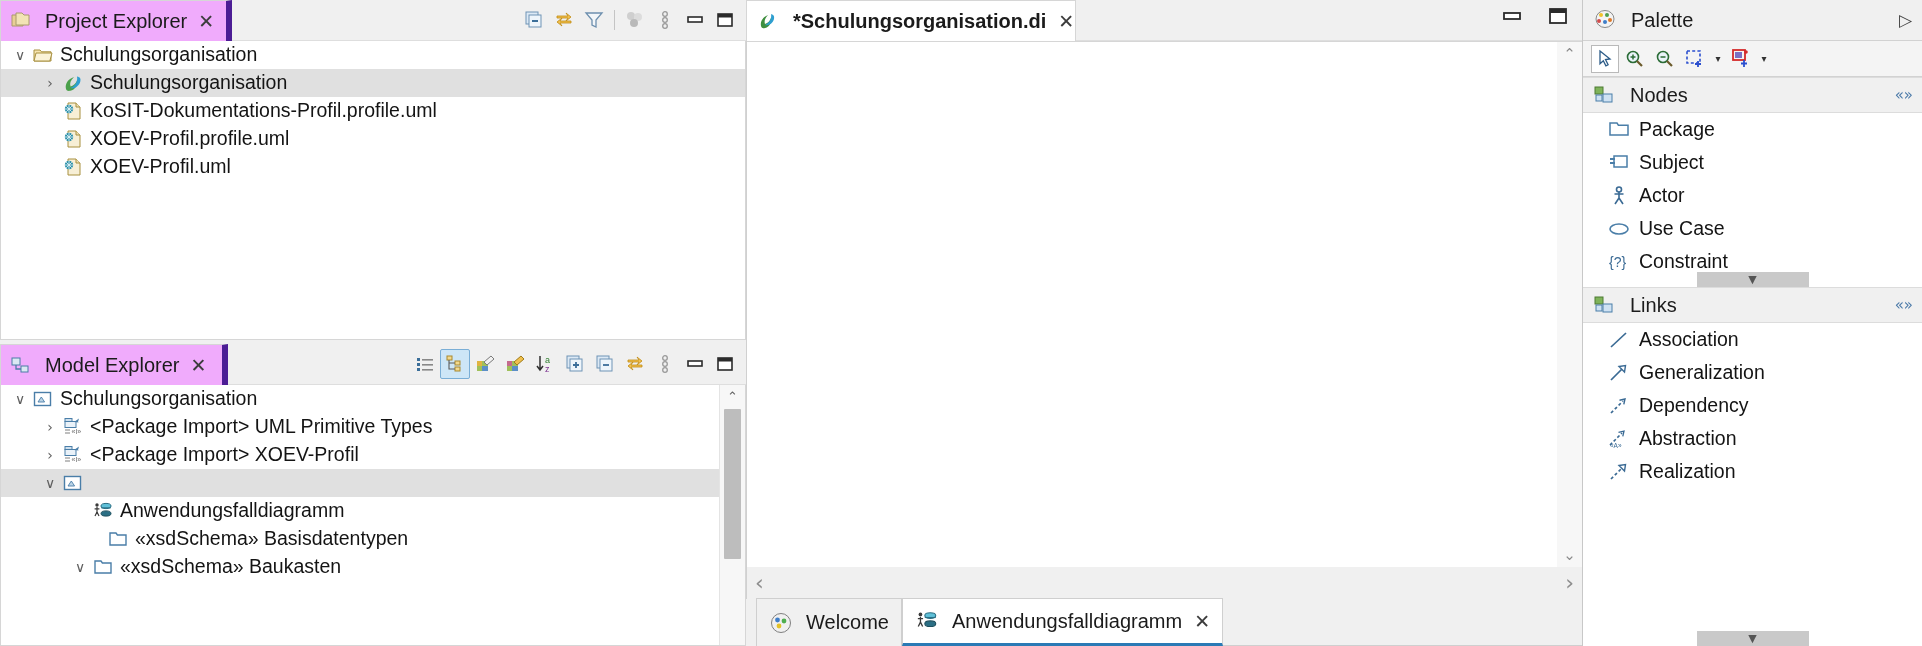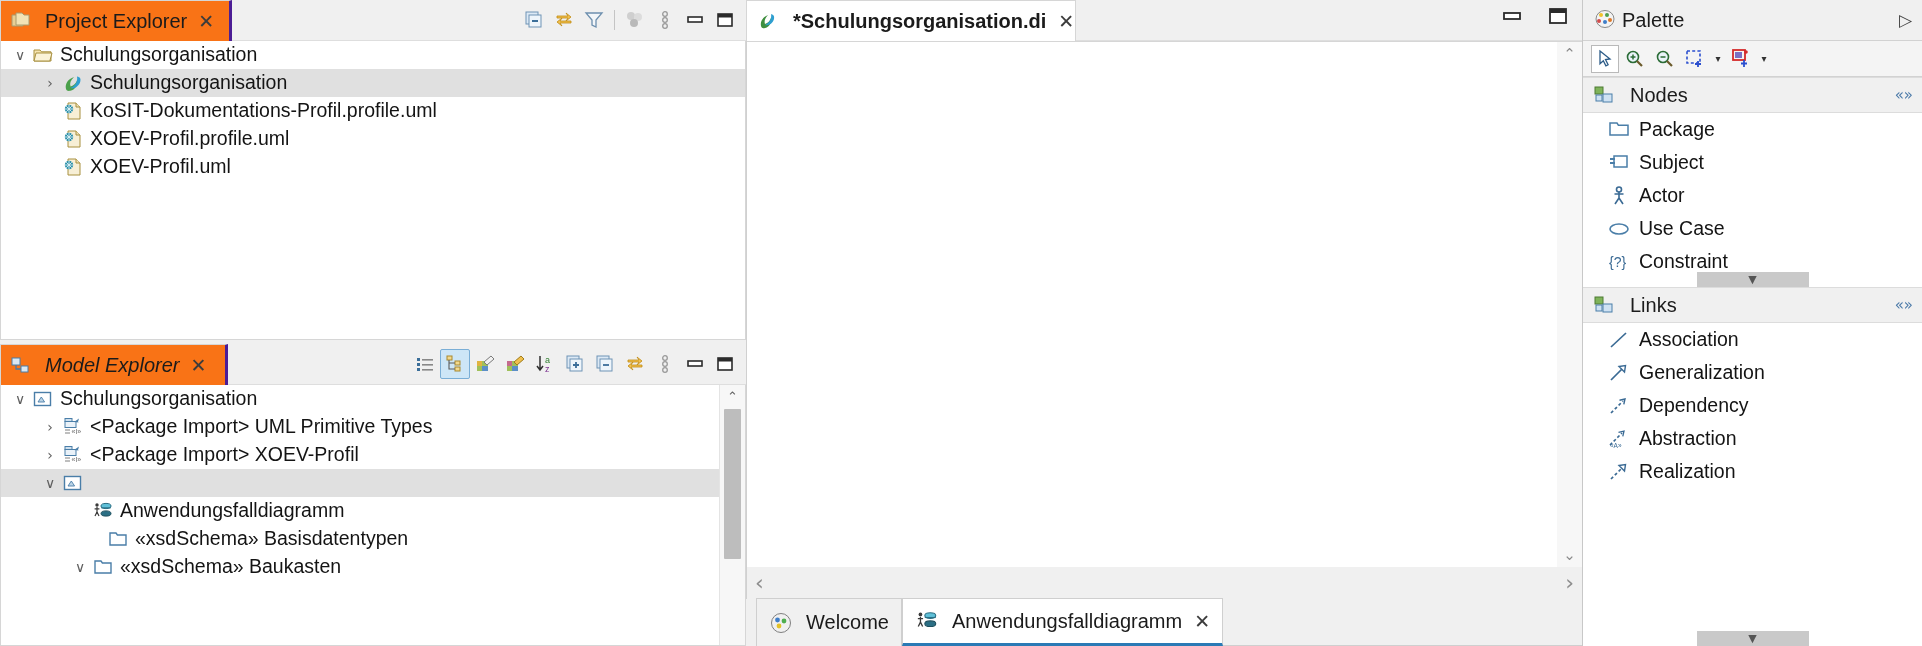--- a/index.html
+++ b/index.html
@@ -48,24 +48,24 @@
     align-items: stretch;
     background: #f0f0f0;
     position: relative;
     flex: 0 0 41px;
   }
   .view-tab {
     display: flex;
     align-items: center;
     gap: 7px;
     padding: 0 10px 0 8px;
-    background: #f97316;
+    background: #f0abfc;
     border-top: 1px solid #d6d6d6;
     border-left: 1px solid #d6d6d6;
-    border-right: 3px solid #4c1d95;
+    border-right: 6px solid #4c1d95;
     position: relative;
     box-sizing: border-box;
   }
   .view-tab .tab-title {
     font-size: 20px;
     color: #1b1b1b;
     white-space: nowrap;
   }
   .tab-close {
     font-size: 19px;
@@ -345,20 +345,21 @@
     border-left: 1px solid #c8c8c8;
     box-sizing: border-box;
     height: 646px;
     margin-top: 0;
   }
   .palette-header {
     height: 41px;
     flex: 0 0 41px;
     display: flex;
     align-items: center;
+    gap: 9px;
     padding: 0 10px;
     background: #f0f0f0;
     border-bottom: 1px solid #d2d2d2;
     box-sizing: border-box;
   }
   .palette-title {
     font-size: 20px;
     color: #1b1b1b;
     flex: 1 1 auto;
   }
@@ -591,21 +592,21 @@
               <span class="tlabel">XOEV-Profil.uml</span>
             </div>
           </div>
       </div>
     </div>
 
     <div class="splitter-h"></div>
 
     <div class="view-part" style="flex:1 1 auto;">
       <div class="view-tabbar">
-        <div class="view-tab" style="width:228px;font-style:italic;">
+        <div class="view-tab" style="width:228px;">
           <span class="ticon">
             <svg width="22" height="22" viewBox="0 0 22 22">
               <rect x="2" y="4" width="8" height="7" fill="#dbe8f3" stroke="#4b7ca5"></rect>
               <rect x="11" y="12" width="7" height="6" fill="#dbe8f3" stroke="#4b7ca5"></rect>
               <path d="M6 11v4h5" fill="none" stroke="#4b7ca5" stroke-width="1.3"></path>
             </svg>
           </span>
           <span class="tab-title">Model Explorer</span>
           <span class="tab-close">✕</span>
         </div>

